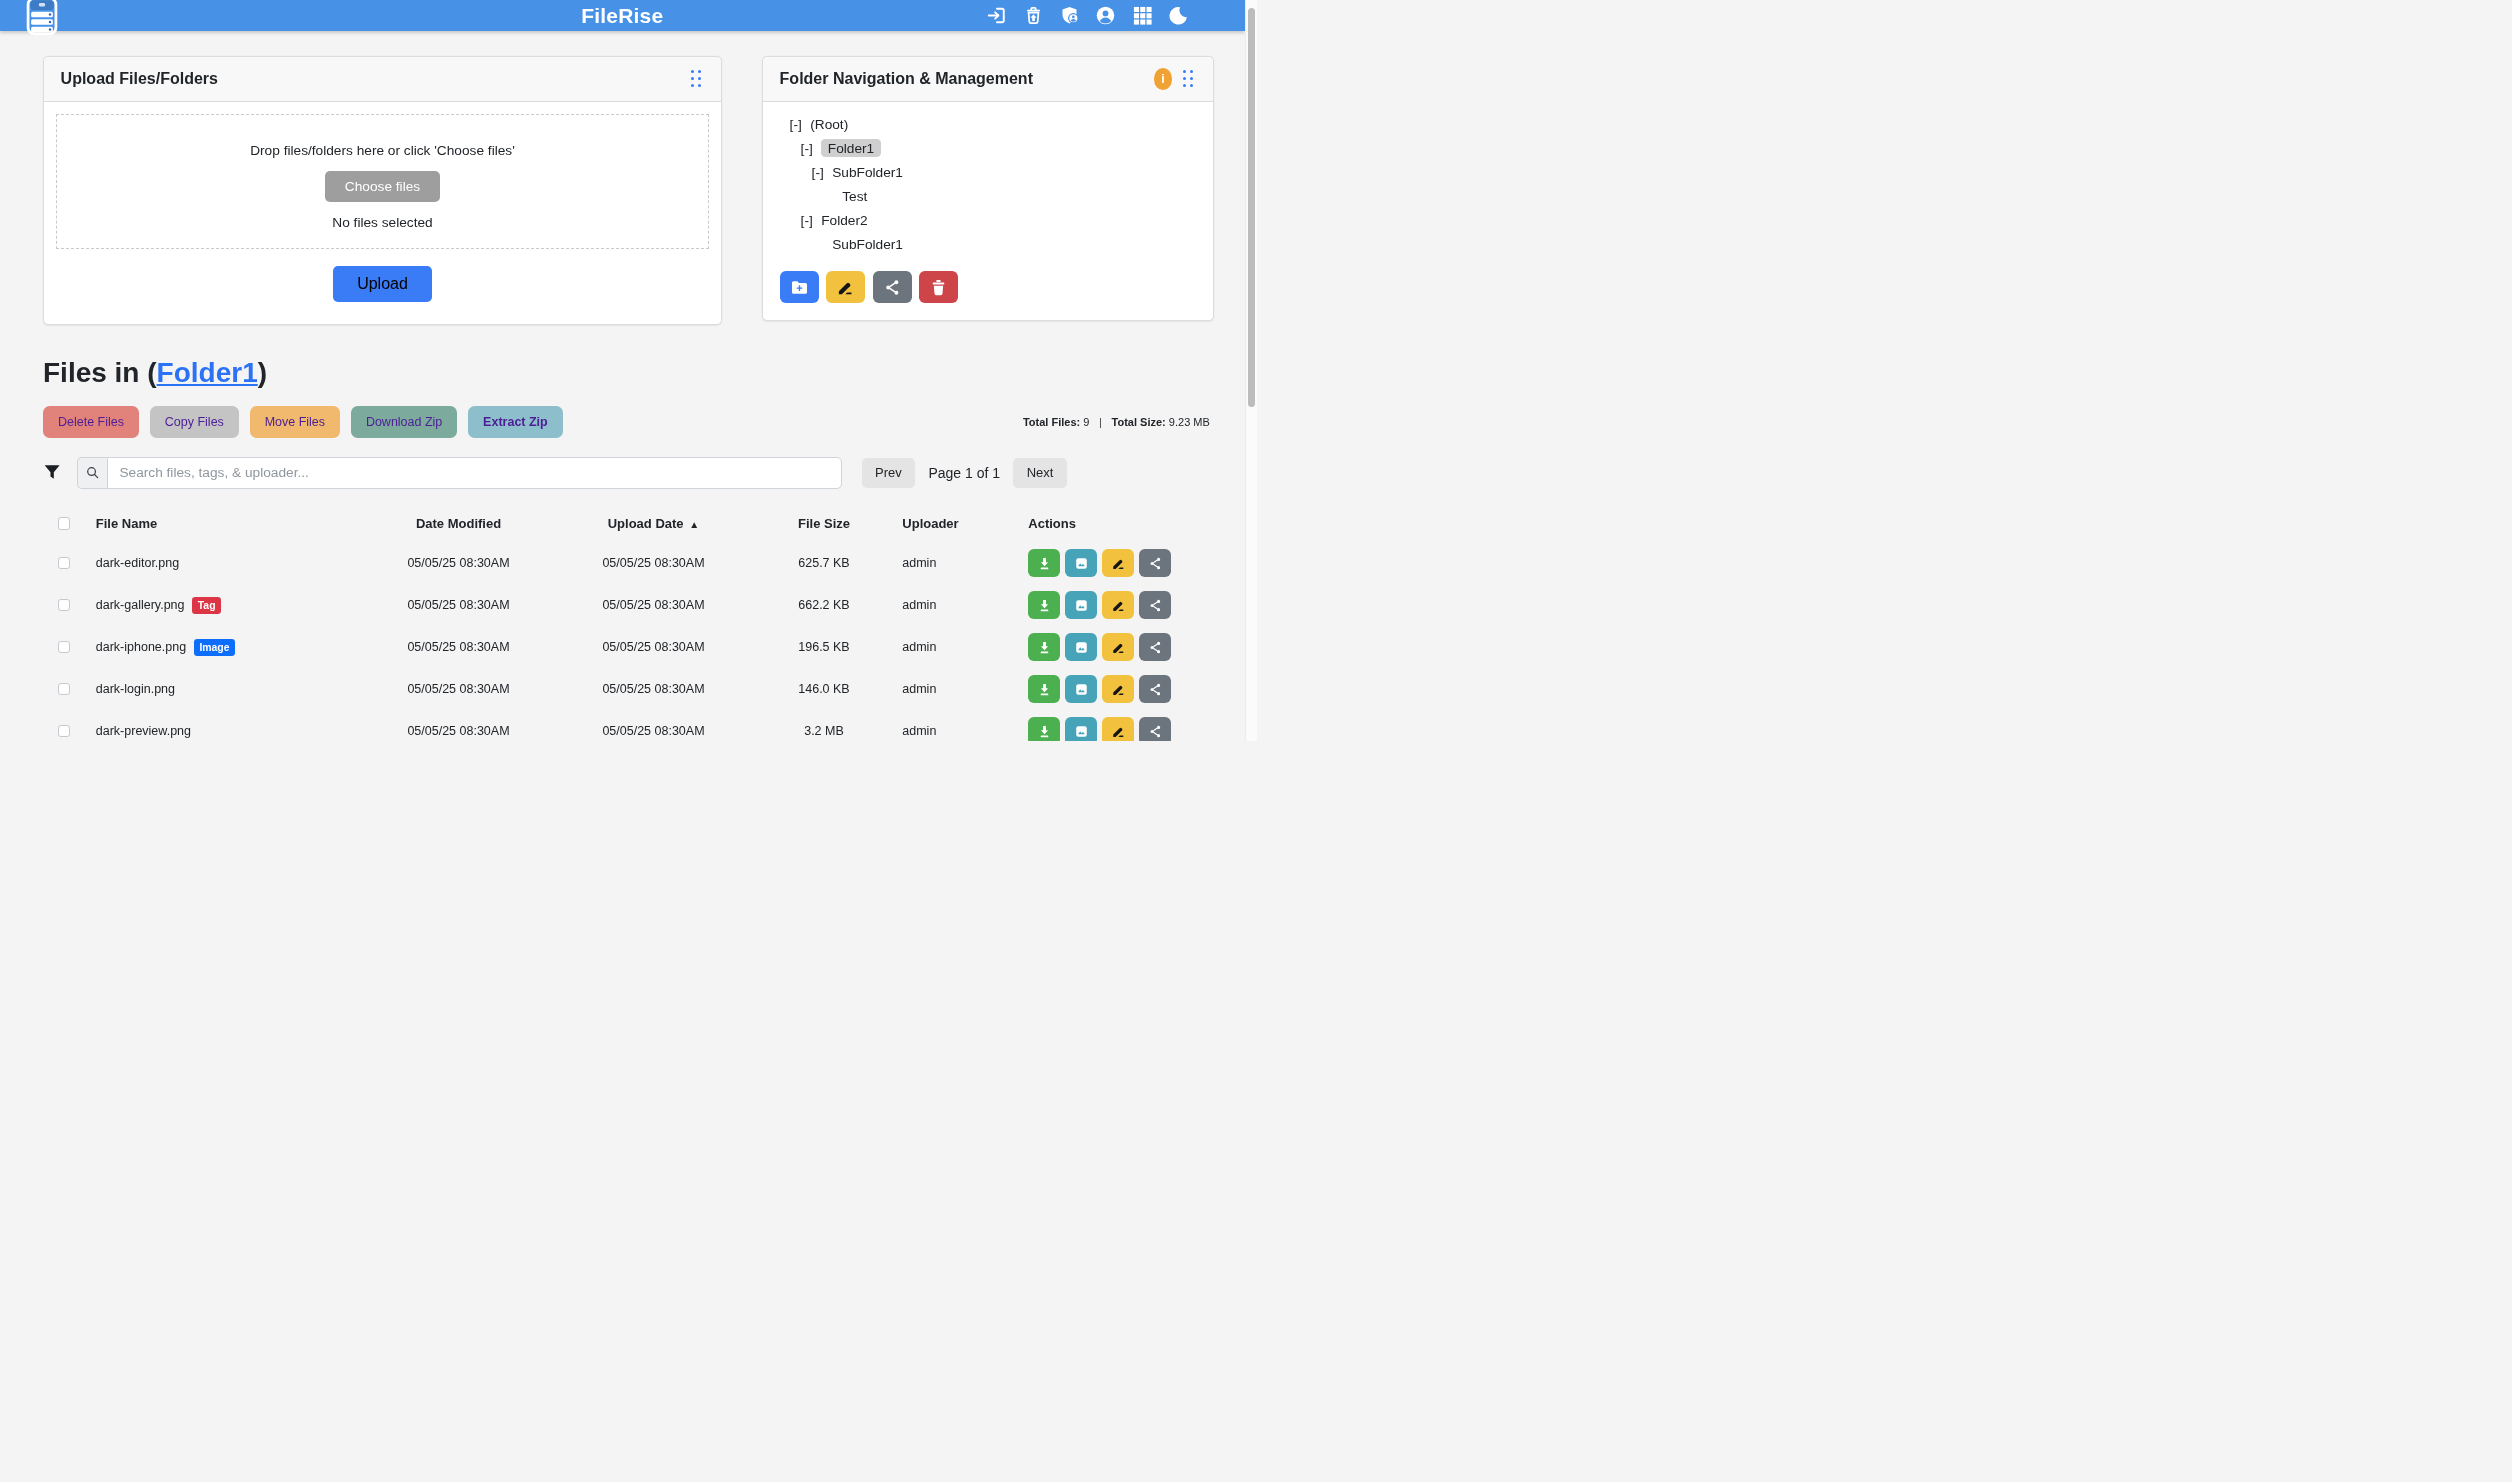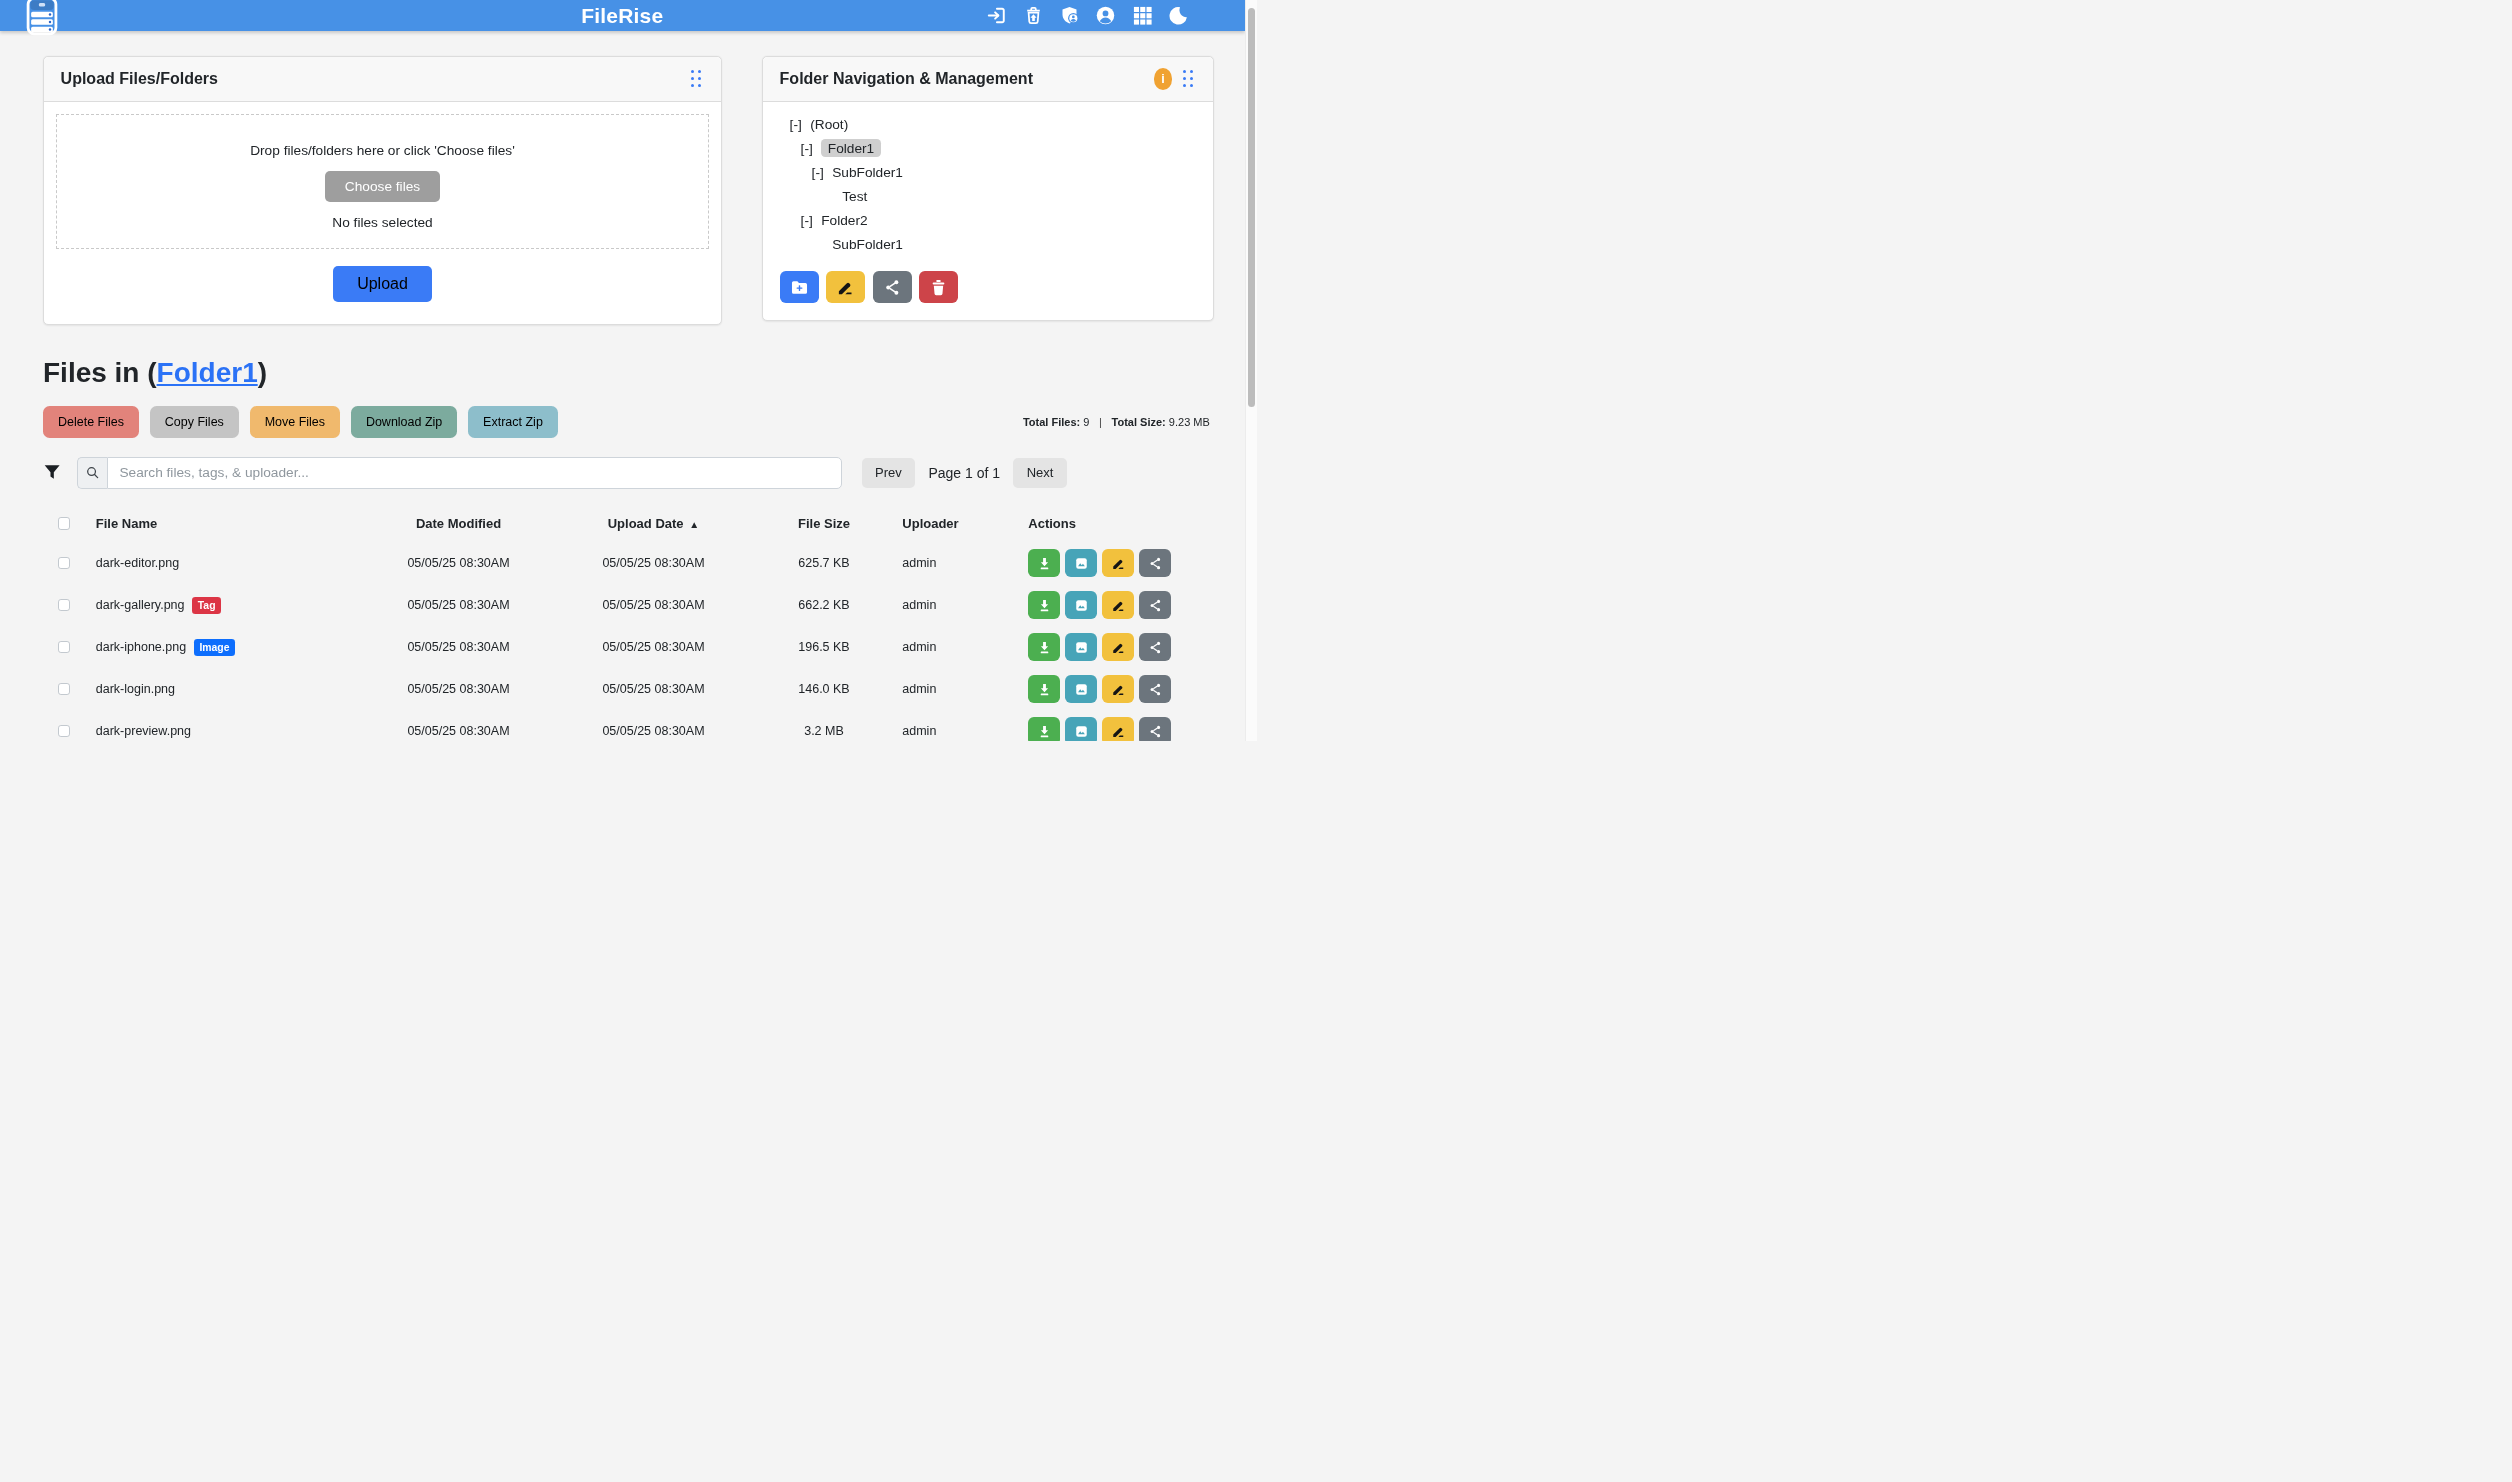--- a/index.html
+++ b/index.html
@@ -65,21 +65,21 @@
   .tree-label.selected { background:var(--selected-folder-bg); padding:1.7px 6.6px; }
   .folder-actions { display:flex; gap:7.5px; margin:15px 0 16.6px 16.6px; }
   .folder-btn { width:39px; height:32px; border:none; border-radius:5.8px; cursor:pointer; display:flex; align-items:center; justify-content:center; }
   .folder-btn svg { width:19px; height:19px; }
 
   
   .files-heading { margin:32px 43px 0; font-size:28px; font-weight:bold; }
   .files-heading a { color:#2b72f6; cursor:pointer; }
 
   .ops-row { display:flex; align-items:center; margin:16.6px 43px 0 43px; }
-  .op-btn { border:none; border-radius:6.6px; color:#000000; font-size:12.5px; padding:9.1px 15px; margin-right:10.8px; cursor:pointer; font-family:inherit; }
+  .op-btn { border:none; border-radius:6.6px; color:#4c1d95; font-size:12.5px; padding:9.1px 15px; margin-right:10.8px; cursor:pointer; font-family:inherit; }
   .totals { margin-left:auto; font-size:11px; margin-right:4.2px; }
   .totals b { font-weight:bold; }
   .totals .sep { margin:0 6.6px; color:#444; }
 
   .search-row { display:flex; align-items:center; margin:18.3px 43px 0; }
   .filter-btn { background:none; border:none; cursor:pointer; width:23px; height:23px; margin-right:10.8px; }
   .filter-btn svg { width:18.3px; height:18.3px; display:block; }
   .search-group { display:flex; width:765px; height:32px; }
   .search-addon {
     width:30px; background:#eef0f2; border:0.8px solid #ced4da; border-right:none;
@@ -292,21 +292,21 @@
 </div>
 
 <div class="files-heading"><span>Files in (</span><a style="text-decoration:underline">Folder1</a><span>)</span></div>
 
 <div class="ops-row">
   <div style="display:flex;">
       <button class="op-btn" style="background: rgb(226, 131, 123);">Delete Files</button>
       <button class="op-btn" style="background: rgb(196, 196, 196);">Copy Files</button>
       <button class="op-btn" style="background: rgb(240, 185, 109);">Move Files</button>
       <button class="op-btn" style="background: rgb(124, 171, 158);">Download Zip</button>
-      <button class="op-btn" style="background: rgb(141, 190, 203);">Extract Zip</button>
+      <button class="op-btn" style="background: rgb(141, 190, 203); font-weight: bold;">Extract Zip</button>
     </div>
   <div class="totals">
     <b>Total Files:</b>
     <span>9</span>
     <span class="sep">|</span>
     <b>Total Size:</b>
     <span>9.23 MB</span>
   </div>
 </div>
 

